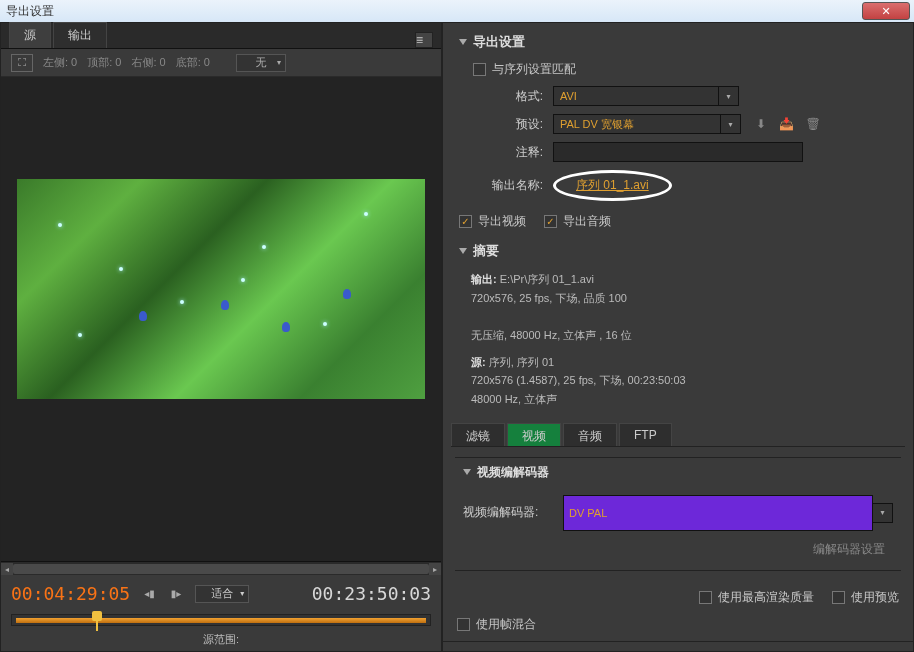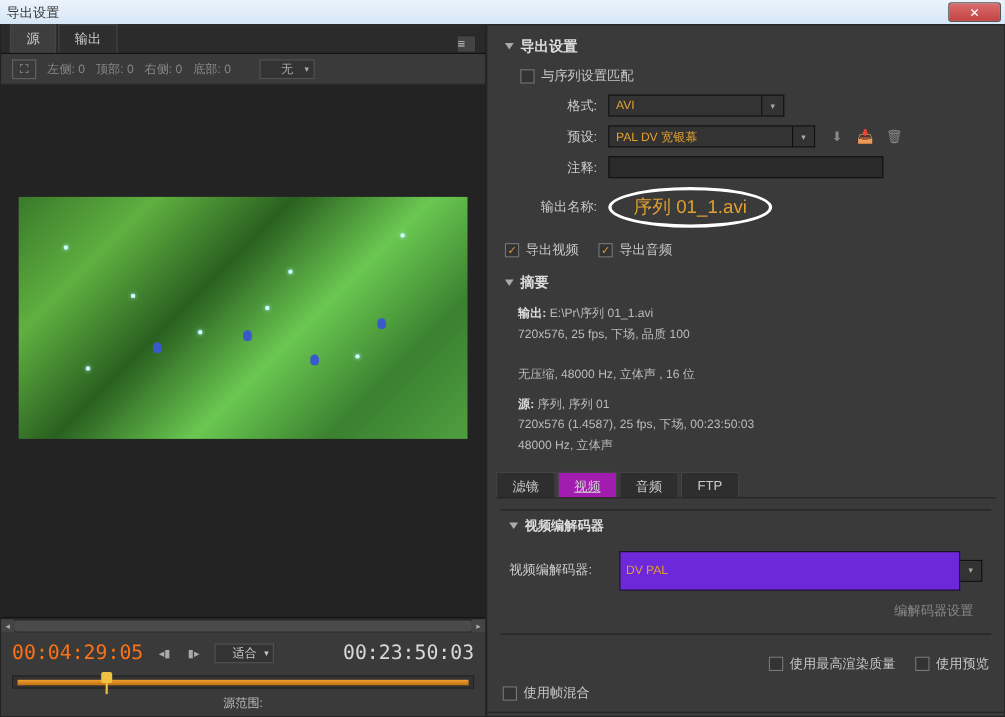--- a/index.html
+++ b/index.html
@@ -42,34 +42,34 @@
 .range-sel::after { content:"▾"; position:absolute; right:4px; font-size:8px; }
 .left-pad { width:6px; }
 
 
 .section-head { display:flex; align-items:center; gap:6px; padding:10px 16px 6px; font-weight:bold; color:#ddd; font-size:13px; }
 .arrow-down { width:0; height:0; border-left:4px solid transparent; border-right:4px solid transparent; border-top:6px solid #aaa; }
 .check-row { display:flex; align-items:center; gap:6px; padding:4px 30px; font-size:12px; }
 .checkbox { width:13px; height:13px; background:#333; border:1px solid #777; display:inline-flex; align-items:center; justify-content:center; cursor:pointer; font-size:10px; color:#e0a030; }
 .form-row { display:flex; align-items:center; padding:4px 0; }
 .form-label { width:110px; text-align:right; padding-right:10px; color:#ccc; font-size:12px; }
-.select-field { width:140px; height:20px; background:#333; border:1px solid #111; color:#e0a030; font-size:11px; padding:0 6px; display:flex; align-items:center; cursor:pointer; position:relative; }
+.select-field { width:166px; height:20px; background:#333; border:1px solid #111; color:#e0a030; font-size:11px; padding:0 6px; display:flex; align-items:center; cursor:pointer; position:relative; }
 .select-field.wider { width:168px; }
 .select-dd { width:20px; height:20px; background:#333; border:1px solid #111; border-left:none; display:flex; align-items:center; justify-content:center; cursor:pointer; font-size:8px; color:#aaa; }
 .text-input { width:250px; height:20px; background:#2a2a2a; border:1px solid #111; color:#ccc; font-size:11px; padding:0 4px; }
 .icon-btn-row { display:flex; gap:10px; margin-left:12px; }
 .icon-btn { width:16px; height:16px; cursor:pointer; display:flex; align-items:center; justify-content:center; font-size:12px; color:#888; }
-.output-name { color:#e0a030; font-size:17px; cursor:pointer;text-align:center; }
+.output-name { color:#e0a030; font-size:12px; text-decoration:underline; cursor:pointer;text-align:center; }
 .circled { border:3px solid #fff; border-radius:50%; padding:4px 20px; display:inline-block; }
 .av-checks { display:flex; gap:18px; padding:8px 16px; }
 .summary-block { padding:4px 28px; font-size:11px; line-height:1.7; color:#bbb; }
 .summary-block b { color:#ddd; font-weight:bold; }
 .inner-tabs { display:flex; height:24px; border-bottom:1px solid #222; margin:10px 8px 0; }
 .inner-tab { padding:4px 14px; background:#2e2e2e; color:#ccc; font-size:12px; border:1px solid #444; border-bottom:none; margin-right:2px; cursor:pointer; }
-.inner-tab.active { background:#a21caf;text-decoration:underline; }
+.inner-tab.active { background:#15803d; }
 .codec-section { margin:10px 12px; }
 .codec-head { display:flex; align-items:center; gap:6px; padding:6px 8px; font-weight:bold; color:#ddd; font-size:12px; border-top:1px solid #222; }
 .codec-row { display:flex; align-items:center; padding:8px 8px; }
 .codec-label { width:100px; color:#ccc; font-size:12px; }
 .codec-select { flex:1; height:36px; background:#6d28d9; border:1px solid #111; color:#e0a030; font-size:11px; padding:0 5px; display:flex; align-items:center; cursor:pointer; }
 .codec-dd { width:20px; height:20px; background:#333; border:1px solid #111; border-left:none; display:flex; align-items:center; justify-content:center; cursor:pointer; font-size:8px; color:#aaa; }
 .codec-settings { text-align:right; padding:2px 16px 12px; color:#888; cursor:pointer; font-size:12px; border-bottom:1px solid #222; }
 .qual-checks { padding:8px 14px; display:flex; flex-wrap:wrap; gap:10px 18px;justify-content:flex-end; }
 .action-row { display:flex; gap:18px; justify-content:flex-end; padding:14px 16px; border-top:1px solid #222; margin-top:auto; }
 .action-btn { width:96px; height:24px; background:linear-gradient(#4a4a4a,#383838); border:1px solid #222; color:#ddd; font-size:12px; display:flex; align-items:center; justify-content:center; cursor:pointer; }

